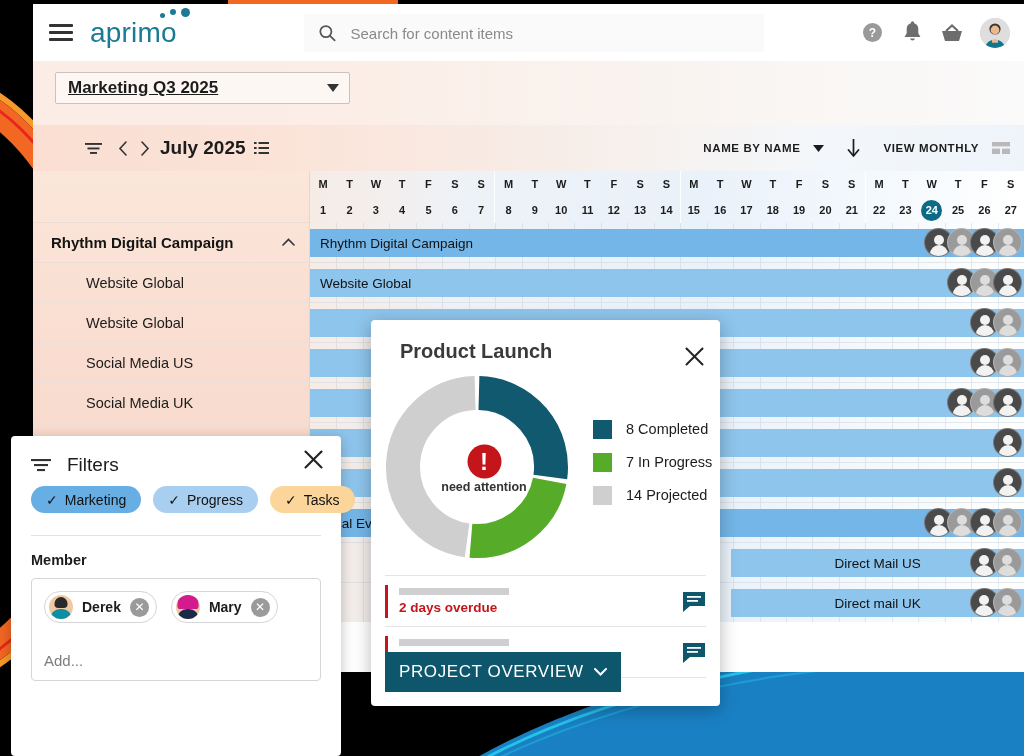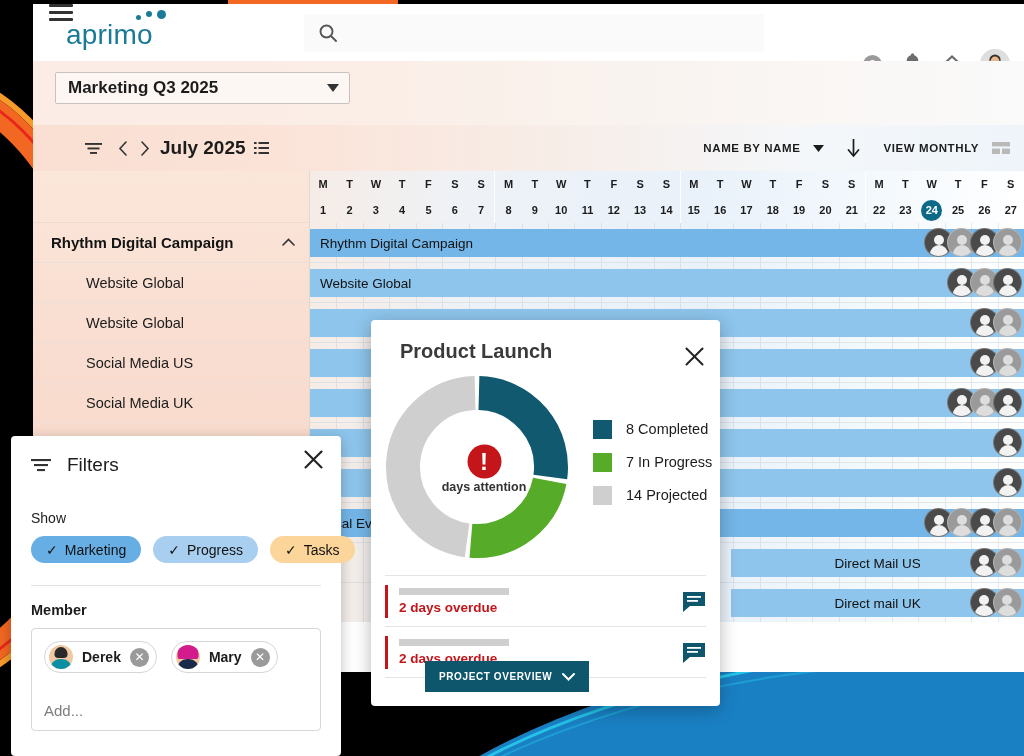--- a/index.html
+++ b/index.html
@@ -62,24 +62,23 @@
     width: 991px; height: 668px;
     background: #fff;
     z-index: 5;
     overflow: hidden;
   }
 
   
   #top-bar {
     height: 57px;
     background: #ffffff;
-    display: flex; align-items: flex-start;
+    display: flex; align-items: center;
     padding: 0 14px 0 16px;
     position: relative;
-    flex-direction: column;
   }
   .hamburger { width: 24px; display: flex; flex-direction: column; gap: 4px; cursor: pointer; }
   .hamburger span { display: block; height: 3px; background: #333; border-radius: 1px; }
   #brand { margin-left: 17px; position: relative; }
   #brand-text {
     font-size: 28px; color: #1b7b96; letter-spacing: .2px;
     font-weight: 400; line-height: 1;
   }
   .dot { position: absolute; border-radius: 50%; background: #1b7b96; }
   #search-wrap {
@@ -115,21 +114,21 @@
   #title-select {
     margin-top: 5px;
     width: 295px; height: 32px;
     background: rgba(255,255,255,.55);
     border: 1px solid #c9c3bf;
     border-radius: 2px;
     display: flex; align-items: center; justify-content: space-between;
     padding: 0 10px 0 12px;
     cursor: pointer;
   }
-  #title-select-label { font-size: 17px; font-weight: bold; color: #1c1c1c; }
+  #title-select-label { font-size: 17px; font-weight: bold; color: #1c1c1c; text-decoration: underline; }
   #save-as-row {
     position: absolute; right: 14px; top: 82px;
     display: flex; align-items: center; gap: 12px;
   }
   #save-as-label { font-size: 11.5px; font-weight: bold; letter-spacing: .6px; color: #1c1c1c; cursor:pointer;}
 
   
   #gantt-toolbar {
     height: 46px;
     background: linear-gradient(90deg, #fadfd2 0%, #fbe3d8 25%, #f7eee9 55%, #f4f7fa 78%, #eef4fa 100%);
@@ -299,24 +298,23 @@
     display: flex; align-items: center; position: relative;
     border-top: 1px solid #e4e4e4; padding: 9px 0 8px 0; margin: 0 14px 0 14px;
   }
   .od-bar { width: 3px; height: 33px; background: #c3151a; margin-right: 11px; }
   .od-stub { width: 110px; height: 7px; background: #cfcfcf; }
   .od-text { font-size: 13.5px; font-weight: bold; color: #c3151a; margin-top: 5px; }
   .od-icon { margin-left: auto; }
   #pl-footer { position: absolute; left: 0; bottom: 0; padding: 0 0 14px 14px; }
   #project-overview-btn {
     background: #0d566b; color: #fff;
-    font-size: 10px; font-weight: bold; letter-spacing: .6px;
+    font-size: 17px; font-weight: normal; letter-spacing: .6px;
     padding: 10px 14px; display: inline-flex; align-items: center; gap: 10px;
     cursor: pointer;
-    margin-left: 40px;
   }
 </style>
 </head>
 <body>
 
 <div id="deco-top-strip"></div>
 <div id="deco-left-arc"></div>
 <div id="deco-left-arc2"></div>
 <div id="deco-bottom-arc"></div>
 <div id="deco-bottom-arc-ring"></div>
@@ -335,20 +333,21 @@
       <span class="dot" style="width:5px;height:5px;left:70px;top:-6px;"></span>
       <span class="dot" style="width:6px;height:6px;left:80px;top:-10px;"></span>
       <span class="dot" style="width:9px;height:9px;left:91px;top:-11px;"></span>
     </div>
 
     <div id="search-wrap">
       <svg width="20" height="20" viewBox="0 0 20 20">
         <circle cx="8.5" cy="8.5" r="6" fill="none" stroke="#555" stroke-width="1.9"></circle>
         <line x1="13" y1="13" x2="18" y2="18" stroke="#555" stroke-width="1.9" stroke-linecap="round"></line>
       </svg>
+      <input id="search-input" placeholder="Search for content items" style="">
     </div>
 
     <div id="top-icons">
       <div class="t-icon">
         <svg width="21" height="21" viewBox="0 0 21 21">
           <circle cx="10.5" cy="10.5" r="9.5" fill="#9a9a9a"></circle>
           <text x="10.5" y="15" font-size="12" fill="#fff" text-anchor="middle" font-family="Liberation Sans, sans-serif" font-weight="bold">?</text>
         </svg>
       </div>
       <div class="t-icon">
@@ -985,21 +984,20 @@
       <rect x="3" y="6" width="14" height="2.1" fill="#333"></rect>
       <rect x="6" y="11" width="8" height="2.1" fill="#333"></rect>
     </svg>
     <span id="filters-title">Filters</span>
     <svg id="filters-close" width="19" height="19" viewBox="0 0 19 19">
       <line x1="1.5" y1="1.5" x2="17.5" y2="17.5" stroke="#222" stroke-width="2.1" stroke-linecap="round"></line>
       <line x1="17.5" y1="1.5" x2="1.5" y2="17.5" stroke="#222" stroke-width="2.1" stroke-linecap="round"></line>
     </svg>
   </div>
 
-  <div id="show-label">Show</div>
   <div id="chips">
     <div class="chip activities">
       <span class="chk">✓</span>
       <span>Marketing</span>
     </div>
     <div class="chip projects">
       <span class="chk">✓</span>
       <span>Progress</span>
     </div>
     <div class="chip tasks">
@@ -1036,21 +1034,21 @@
 
   <div id="pl-chart-wrap">
     <div id="donut-holder">
       <svg id="donut-svg" width="196" height="196" viewBox="0 0 196 196">
           <path d="M 99.93709417478262 24.025357951808758 A 74 74 0 0 1 171.31352573177776 108.0561893764963" fill="none" stroke="#10596f" stroke-width="34"></path>
           <path d="M 170.68675180556366 111.87934119316864 A 74 74 0 0 1 91.92767315922111 171.75043624778607" fill="none" stroke="#56ab28" stroke-width="34"></path>
           <path d="M 88.07619546775311 171.3315628062416 A 74 74 0 0 1 96.06290582521736 24.025357951808758" fill="none" stroke="#cfcfcf" stroke-width="34"></path>
         </svg>
       <div id="center-alert">
         <div id="alert-badge">!</div>
-        <div id="alert-small">days attention</div>
+        <div id="alert-small">need attention</div>
       </div>
     </div>
     <div id="legend">
       <div class="leg-row">
         <span class="leg-sw" style="background:#10596f"></span>
         <span class="leg-txt">8 Completed</span>
       </div>
       <div class="leg-row">
         <span class="leg-sw" style="background:#56ab28"></span>
         <span class="leg-txt">7 In Progress</span>

